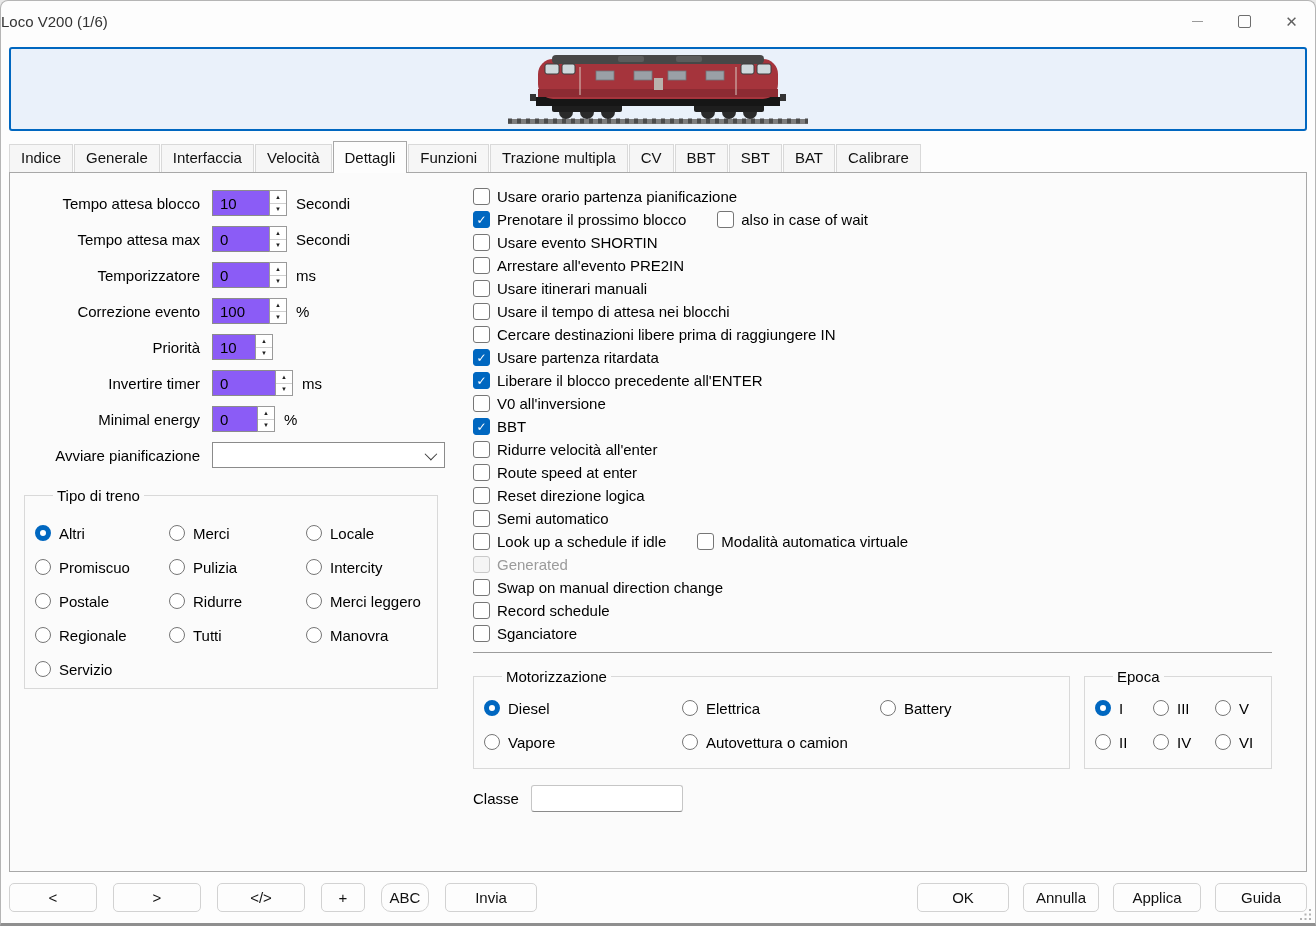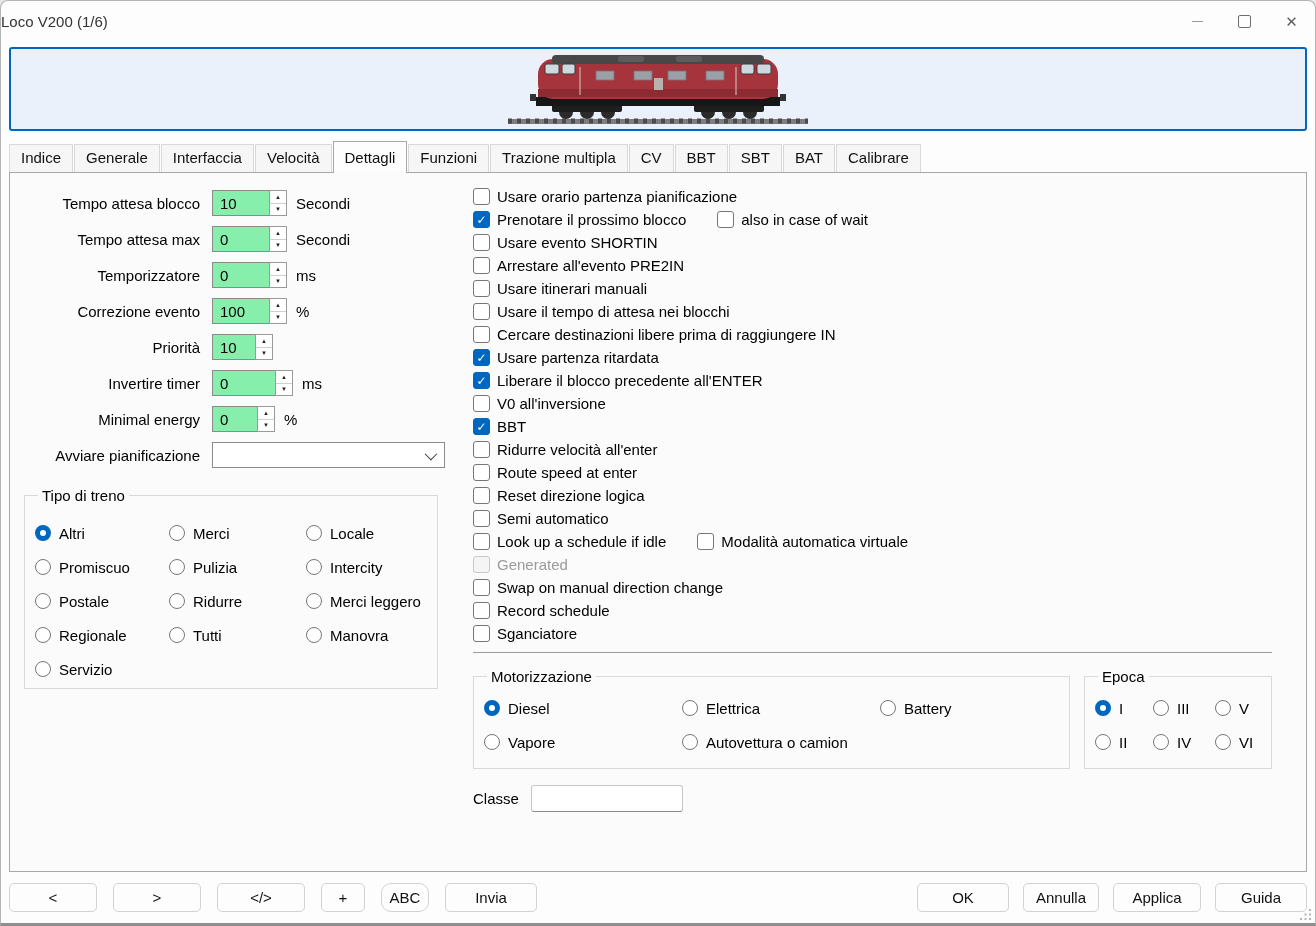--- a/index.html
+++ b/index.html
@@ -25,35 +25,35 @@
   .tab.active{height:32px;background:#fdfdfd;border-color:#a8a8a8;margin-bottom:-1px;padding-top:7px;}
   
   .panel{margin:0 8px;height:700px;background:#fbfbfb;border:1px solid #a8a8a8;
     box-sizing:border-box;display:flex;position:relative;z-index:1;}
   .left-col{width:456px;padding:12px 0 0 8px;box-sizing:border-box;}
   .right-col{flex:1;padding:12px 34px 0 8px;box-sizing:border-box;}
   
   .frow{display:flex;align-items:center;height:36px;}
   .flabel{width:182px;text-align:right;margin-right:12px;font-size:15px;color:#000;}
   .spin{display:flex;}
-  .spin-box{height:26px;box-sizing:border-box;border:1px solid #8b8b8b;background:#86efac;
+  .spin-box{height:26px;box-sizing:border-box;border:1px solid #8b8b8b;background:#8b5cf6;
     display:flex;align-items:center;padding:12px 7px;font-size:15px;}
   .spin-btns{width:18px;height:26px;box-sizing:border-box;display:flex;flex-direction:column;
     border:1px solid #9a9a9a;margin-left:-1px;background:#fff;}
   .sb{flex:1;display:flex;align-items:center;justify-content:center;font-size:6px;color:#222;cursor:default;}
   .sb:first-child{border-bottom:1px solid #cfcfcf;}
   .funit{margin-left:9px;font-size:15px;}
   .combo{width:233px;height:26px;box-sizing:border-box;border:1px solid #8b8b8b;background:#fff;
     display:flex;align-items:center;padding:0 10px;}
   .combo-val{flex:1;font-size:15px;}
   .chev{width:8px;height:8px;border-right:1.4px solid #3a3a3a;border-bottom:1.4px solid #3a3a3a;
     transform:rotate(45deg) translateY(-2px);flex:none;}
   
   fieldset.gbox{border:1px solid #d9d9d9;padding:6px 0 12px 10px;background:transparent;}
-  fieldset.gbox legend{font-size:15px;padding:0 4px;margin-left:3px;color:#000;}
+  fieldset.gbox legend{font-size:15px;padding:0 4px;margin-left:18px;color:#000;}
   .gbox-train{width:414px;height:202px;box-sizing:border-box;margin:14px 0 0 6px;}
   .radio-grid{display:grid;row-gap:12px;margin-top:6px;}
   .grid-train{grid-template-columns:134px 137px 1fr;margin-top:12px;}
   .grid-motor{grid-template-columns:198px 198px 1fr;}
   .grid-epoch{grid-template-columns:58px 62px 1fr;}
   .radio-item{display:flex;align-items:center;gap:8px;height:22px;font-size:15px;}
   .radio{width:16px;height:16px;box-sizing:border-box;border-radius:50%;border:1px solid #767676;
     background:#fff;flex:none;}
   .radio.selected{border:5px solid #0067C0;}
   

